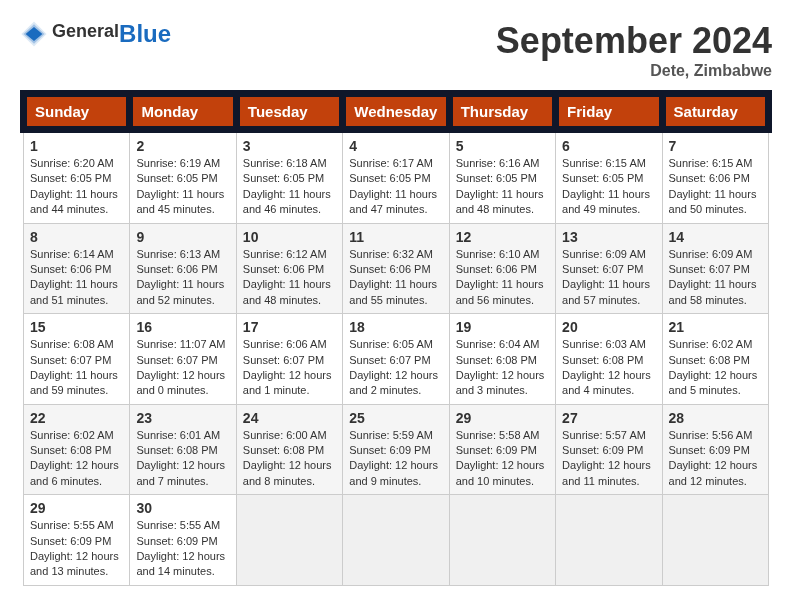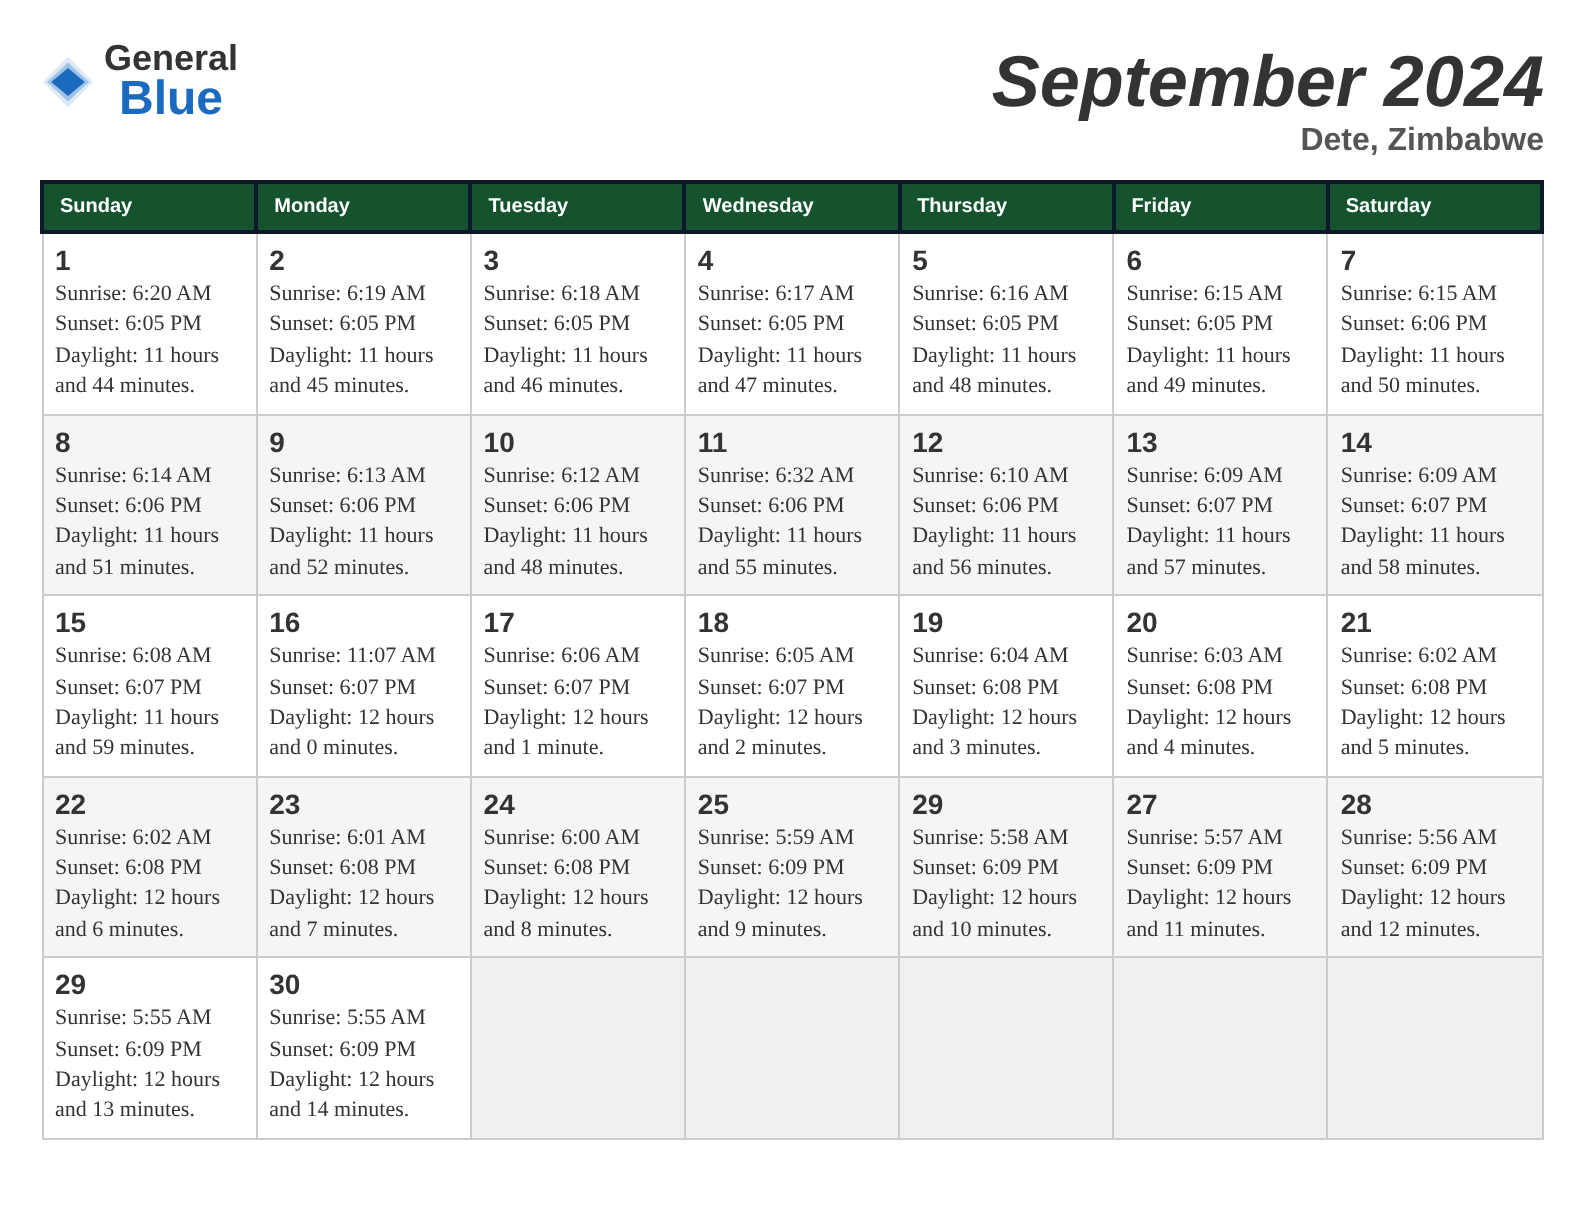--- a/index.html
+++ b/index.html
@@ -16,23 +16,22 @@
       align-items: flex-start;
       margin-bottom: 10px;
     }
     .logo {
       display: flex;
       align-items: center;
       gap: 4px;
     }
     .logo-text {
       display: flex;
-      flex-direction: column;
+      flex-direction: row;
       line-height: 1;
-      align-items: center;
     }
     .logo-general {
       font-size: 18px;
       font-weight: bold;
       color: #333;
     }
     .logo-blue {
       font-size: 24px;
       font-weight: bold;
       color: #1a6bbf;
@@ -41,40 +40,39 @@
       width: 28px;
       height: 28px;
     }
     .title-block {
       text-align: right;
     }
     .month-title {
       font-size: 36px;
       font-weight: bold;
       color: #333;
-      font-style: italic;
     }
     .location {
       font-size: 16px;
       color: #555;
       font-weight: bold;
     }
     .calendar {
       width: 100%;
       border-collapse: collapse;
       font-size: 11px;
     }
     .calendar th {
-      background-color: #14532d;
+      background-color: #c2410c;
       color: white;
       padding: 6px 8px;
       text-align: left;
-      font-size: 10px;
-      font-weight: bold;
-      border: 2px solid #0f172a;
+      font-size: 15px;
+      font-weight: bold;
+      border: 7px solid #0f172a;
     }
     .calendar td {
       border: 1px solid #ccc;
       vertical-align: top;
       padding: 5px 6px;
       width: calc(100%/7);
       min-height: 80px;
     }
     .calendar tr:nth-child(even) td {
       background-color: #f5f5f5;
@@ -85,21 +83,20 @@
     .day-number {
       font-size: 14px;
       font-weight: bold;
       color: #333;
       display: block;
       margin-bottom: 2px;
     }
     .day-info {
       color: #333;
       line-height: 1.4;
-      font-family: Liberation Serif, serif;
     }
     .empty-cell {
       background-color: #f0f0f0 !important;
     }
     .last-row td {
       background-color: #f5f5f5;
     }
   </style>
 </head>
 <body>

